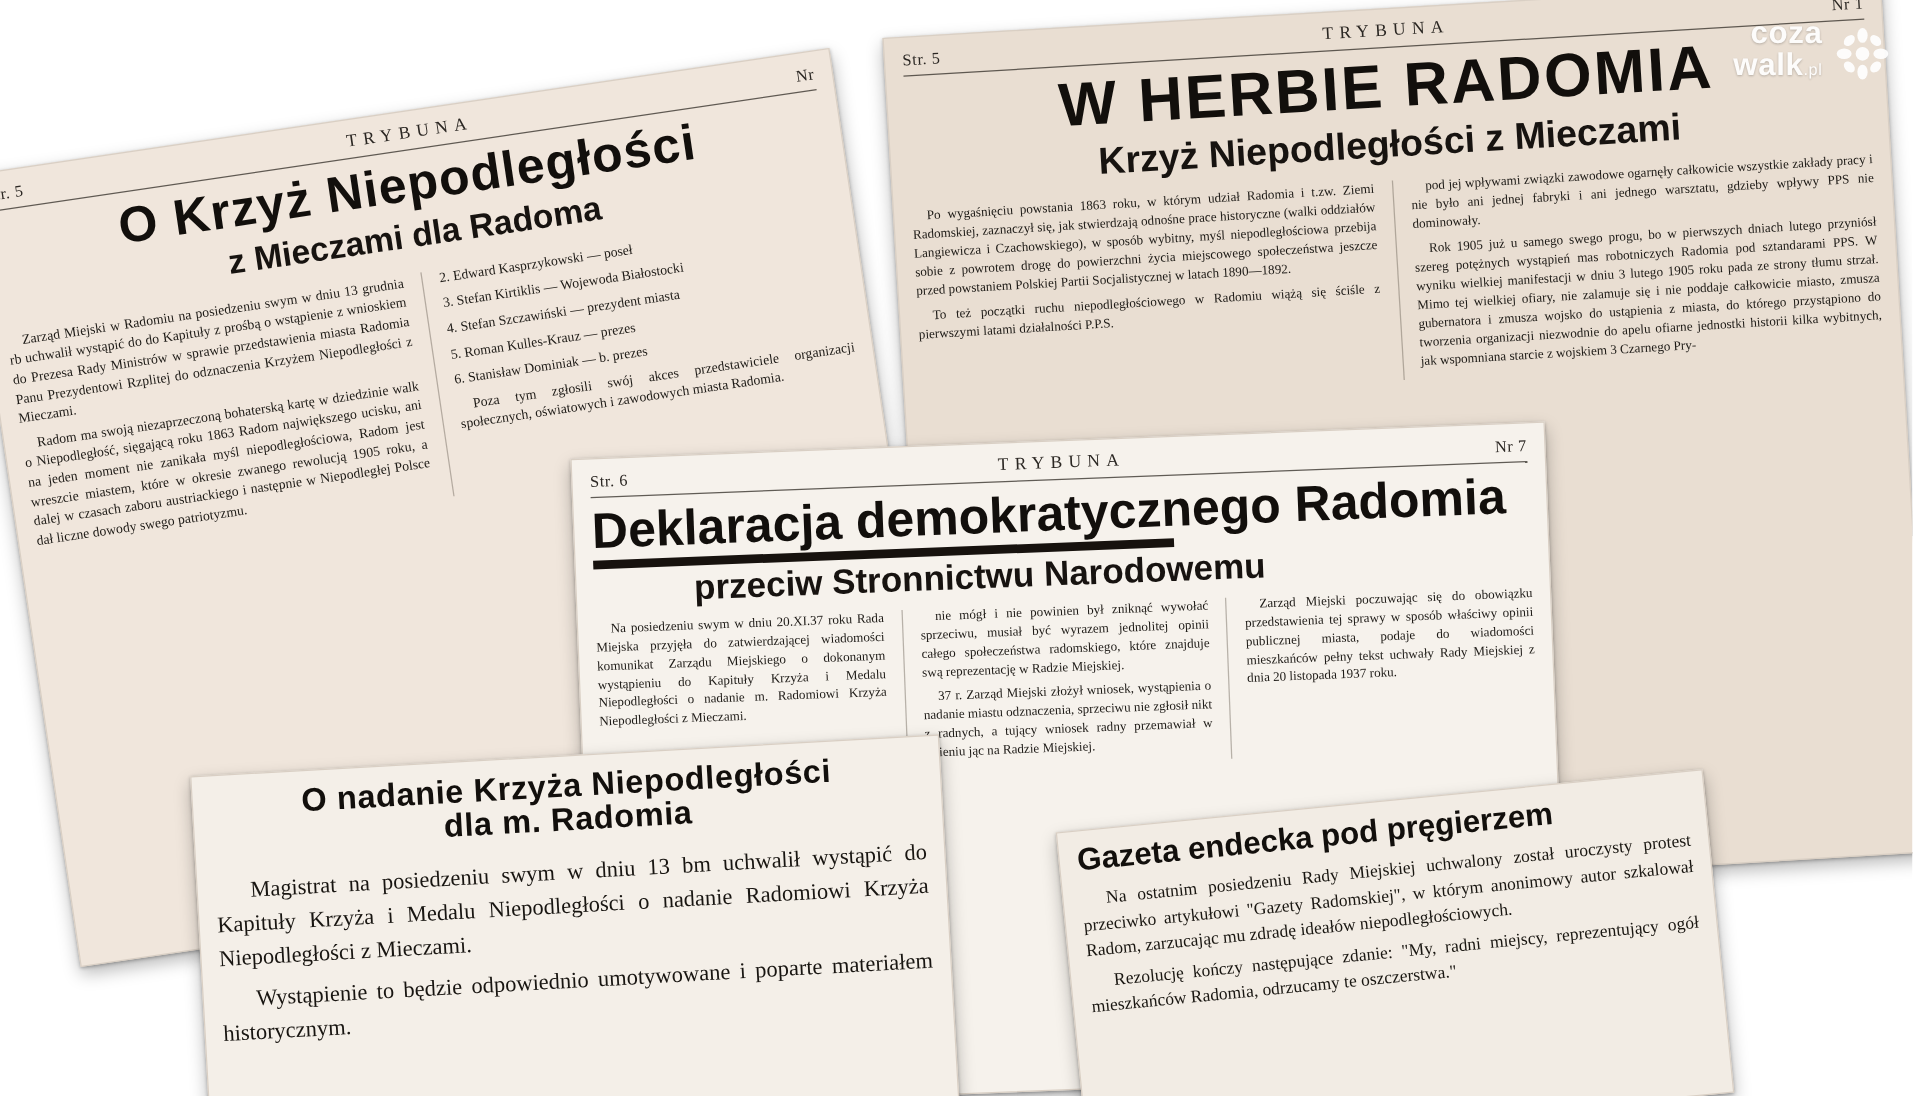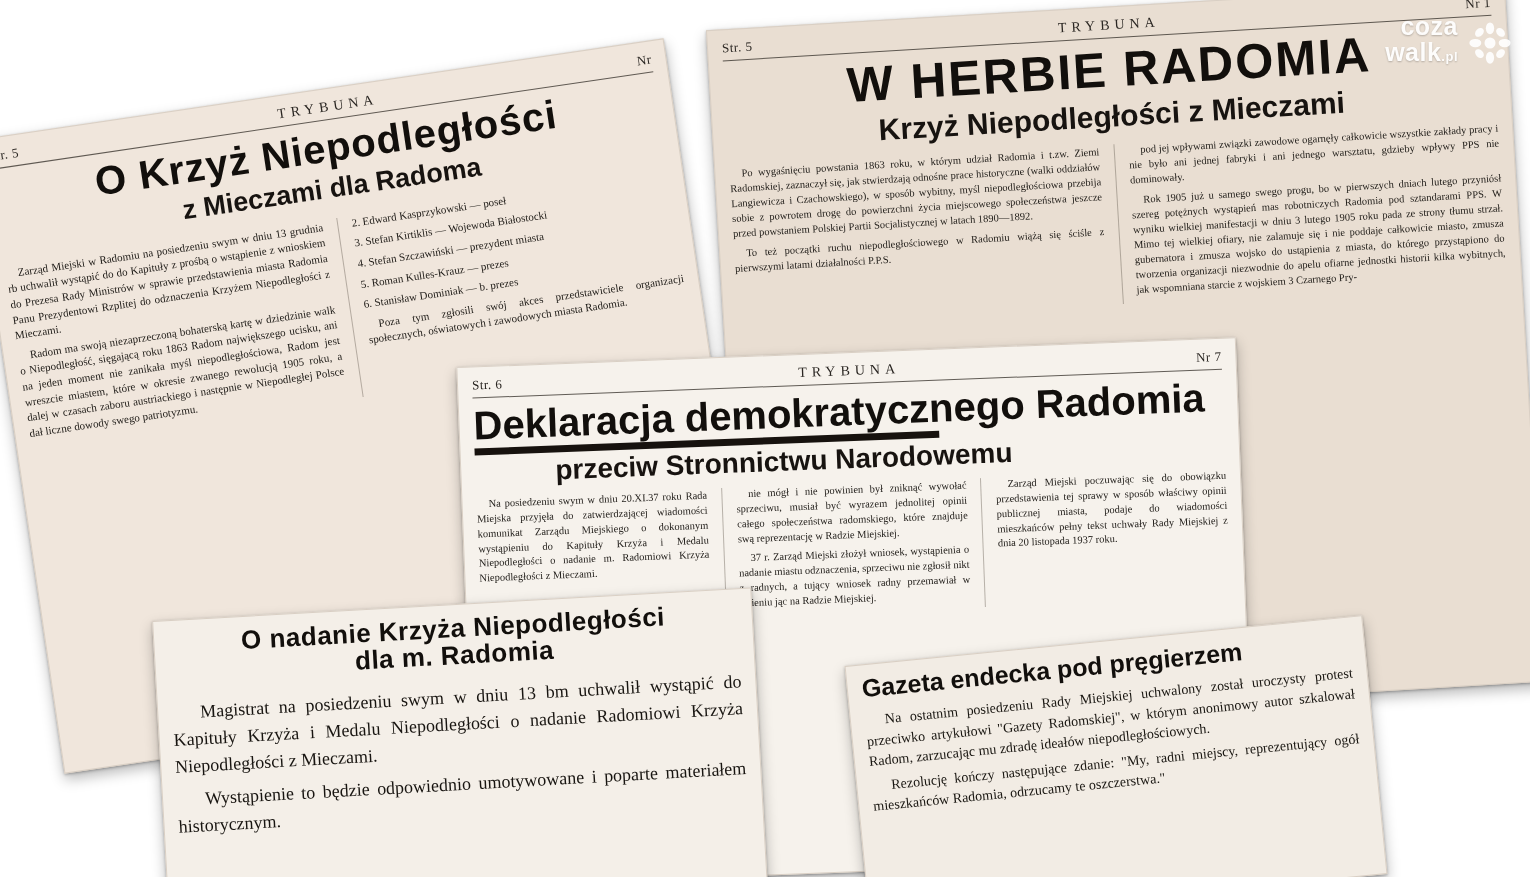--- a/index.html
+++ b/index.html
@@ -175,21 +175,21 @@
   }
   #watermark .wm-text {
     text-align: right;
     line-height: 1.02;
     font-weight: bold;
     font-size: 25px;
     letter-spacing: 0.5px;
     text-shadow: 0 1px 2px rgba(0,0,0,0.25);
   }
   #watermark .wm-text .l2 { font-size: 25px; }
-  #watermark .wm-text .tld { font-size: 13px; font-weight: bold; }
+  #watermark .wm-text .tld { font-size: 13px; font-weight: normal; }
   .wm-mark { width: 44px; height: 44px; }
 </style>
 </head>
 <body>
 
 <div id="stage">
 
   <div class="clipping" id="clip-krzyz">
     <div class="clip-inner">
       <div class="runhead">

